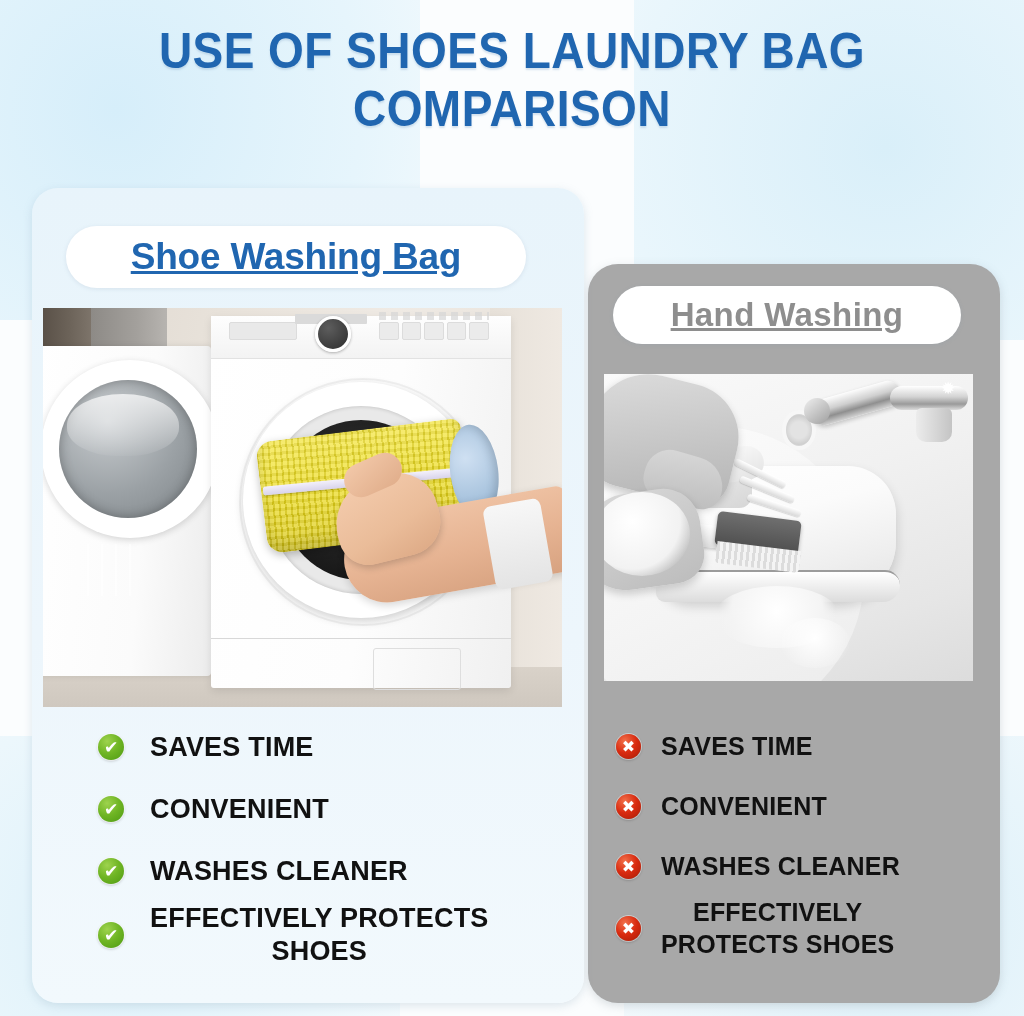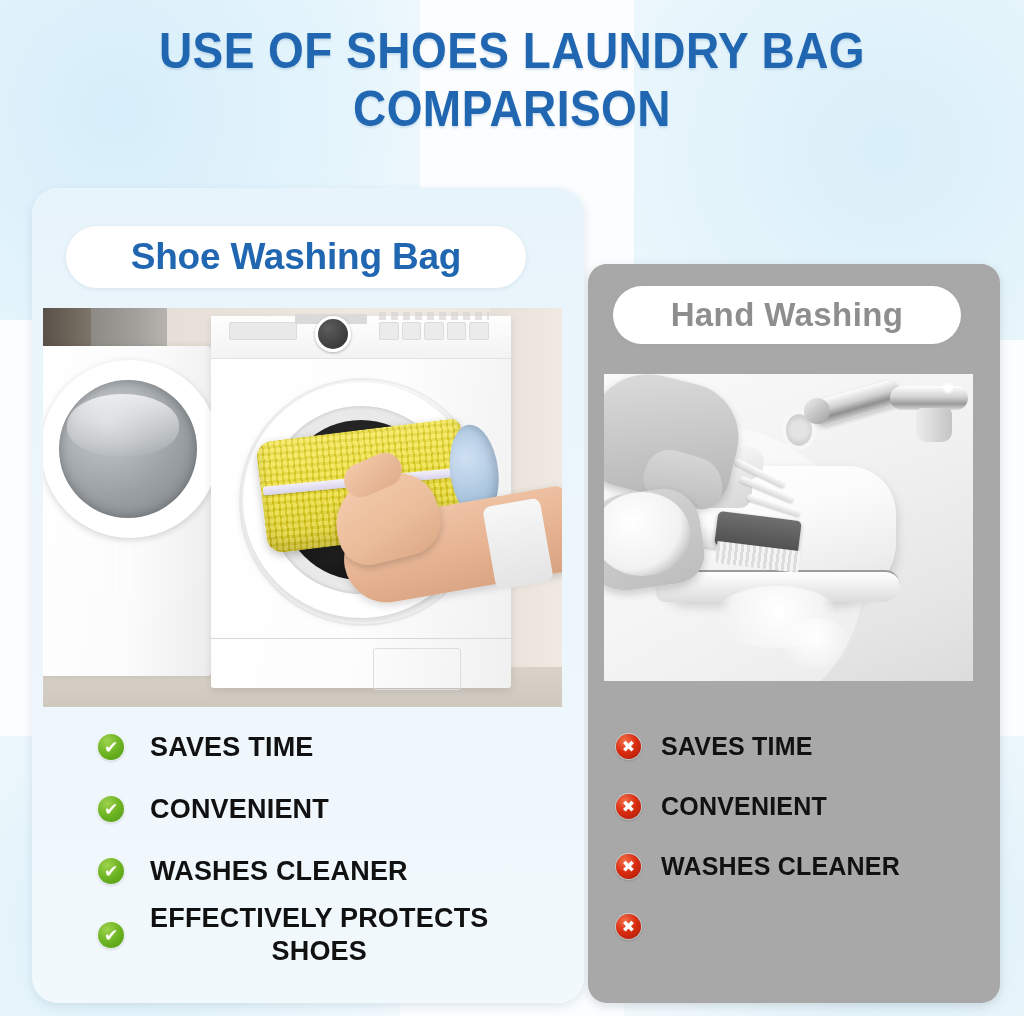--- a/index.html
+++ b/index.html
@@ -55,32 +55,33 @@
   .card-left{
     left:32px;top:188px;width:552px;height:815px;
     background:linear-gradient(180deg,#e8f4fb 0%,#edf6fc 55%,#f2f9fd 100%);
     border-radius:26px;
     box-shadow:0 3px 10px rgba(120,150,175,.22);
     z-index:3;
   }
   .card-right{
     left:588px;top:264px;width:412px;height:739px;
     background:#a8a8a8;
-    border-radius:19px;
+    border-radius:30px;
     box-shadow:0 3px 10px rgba(120,130,140,.25);
     z-index:2;
   }
 
   
   .pill{
     position:absolute;
     background:#ffffff;
     display:flex;align-items:center;justify-content:center;
     font-weight:bold;
     box-shadow:0 1px 4px rgba(130,150,170,.18);
+    text-decoration:underline;
   }
   .pill-left{
     left:34px;top:38px;width:460px;height:62px;
     border-radius:31px;
     color:#2066b0;
     font-size:37px;
     letter-spacing:-0.2px;
   }
   .pill-right{
     left:25px;top:22px;width:348px;height:58px;
@@ -366,20 +367,22 @@
     <div class="frow">
       <span class="mark">✖</span>
       <span class="ftext">CONVENIENT</span>
     </div>
     <div class="frow">
       <span class="mark">✖</span>
       <span class="ftext">WASHES CLEANER</span>
     </div>
     <div class="frow">
       <span class="mark">✖</span>
+      <span class="ftext">EFFECTIVELY
+PROTECTS SHOES</span>
     </div>
   </div>
 </div>
 
 <div class="card card-left">
 
   <div class="pill pill-left">
     <span>Shoe Washing Bag</span>
   </div>
 

